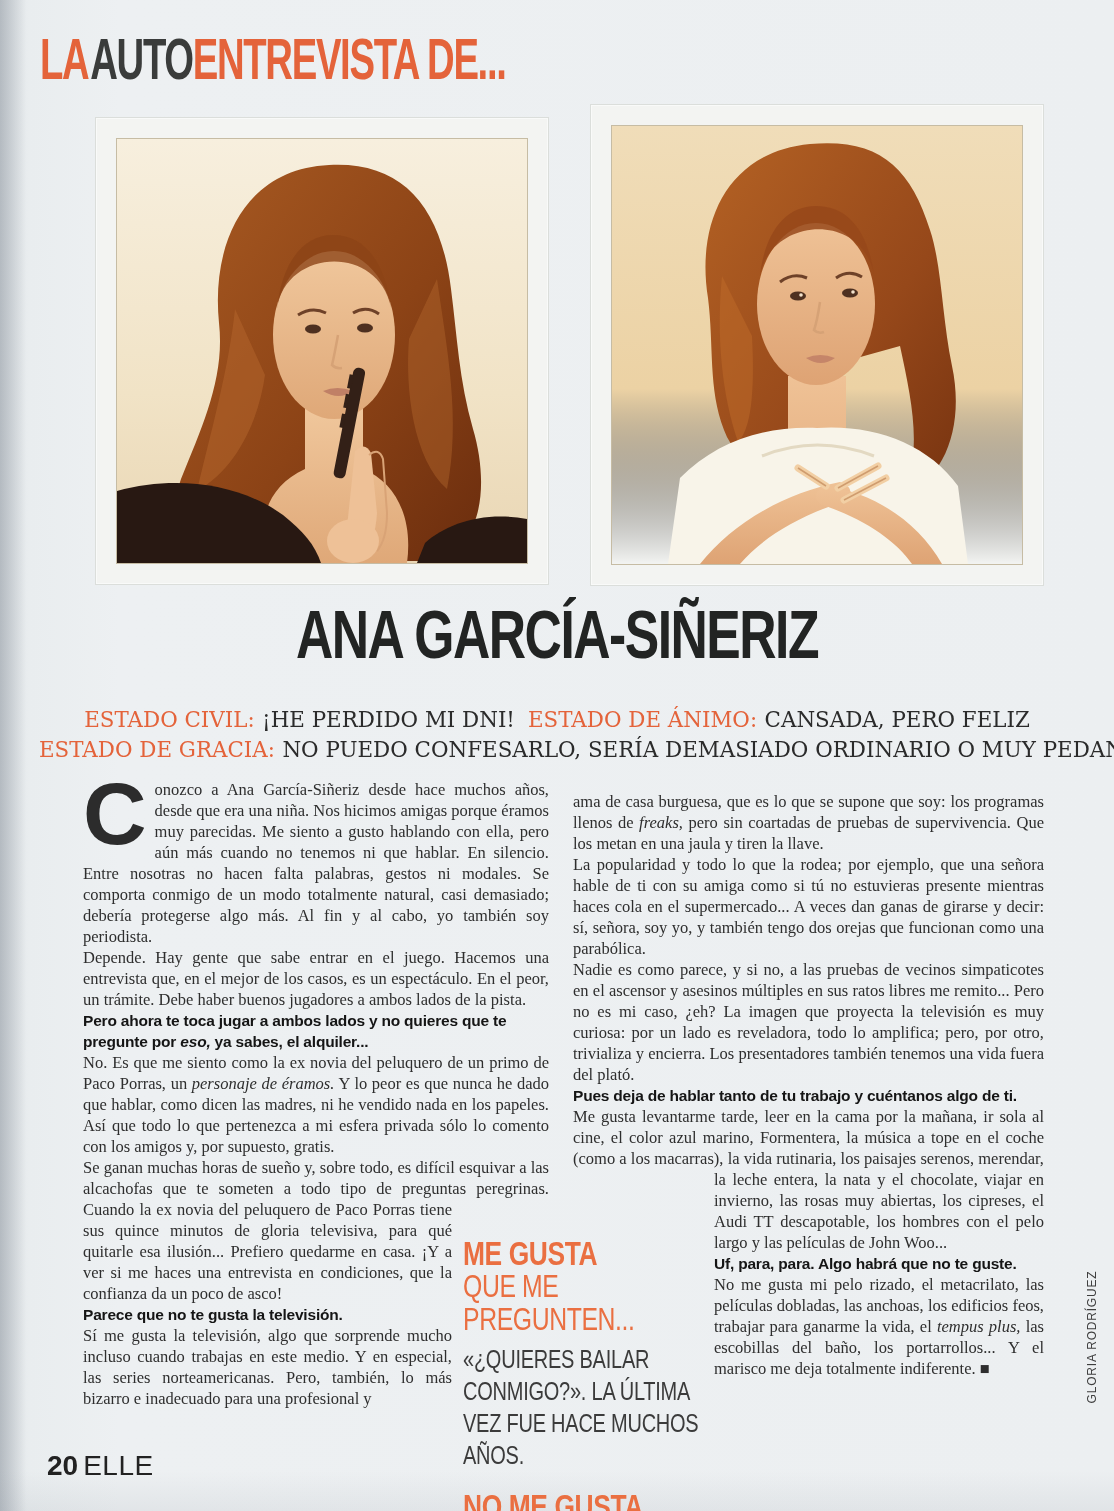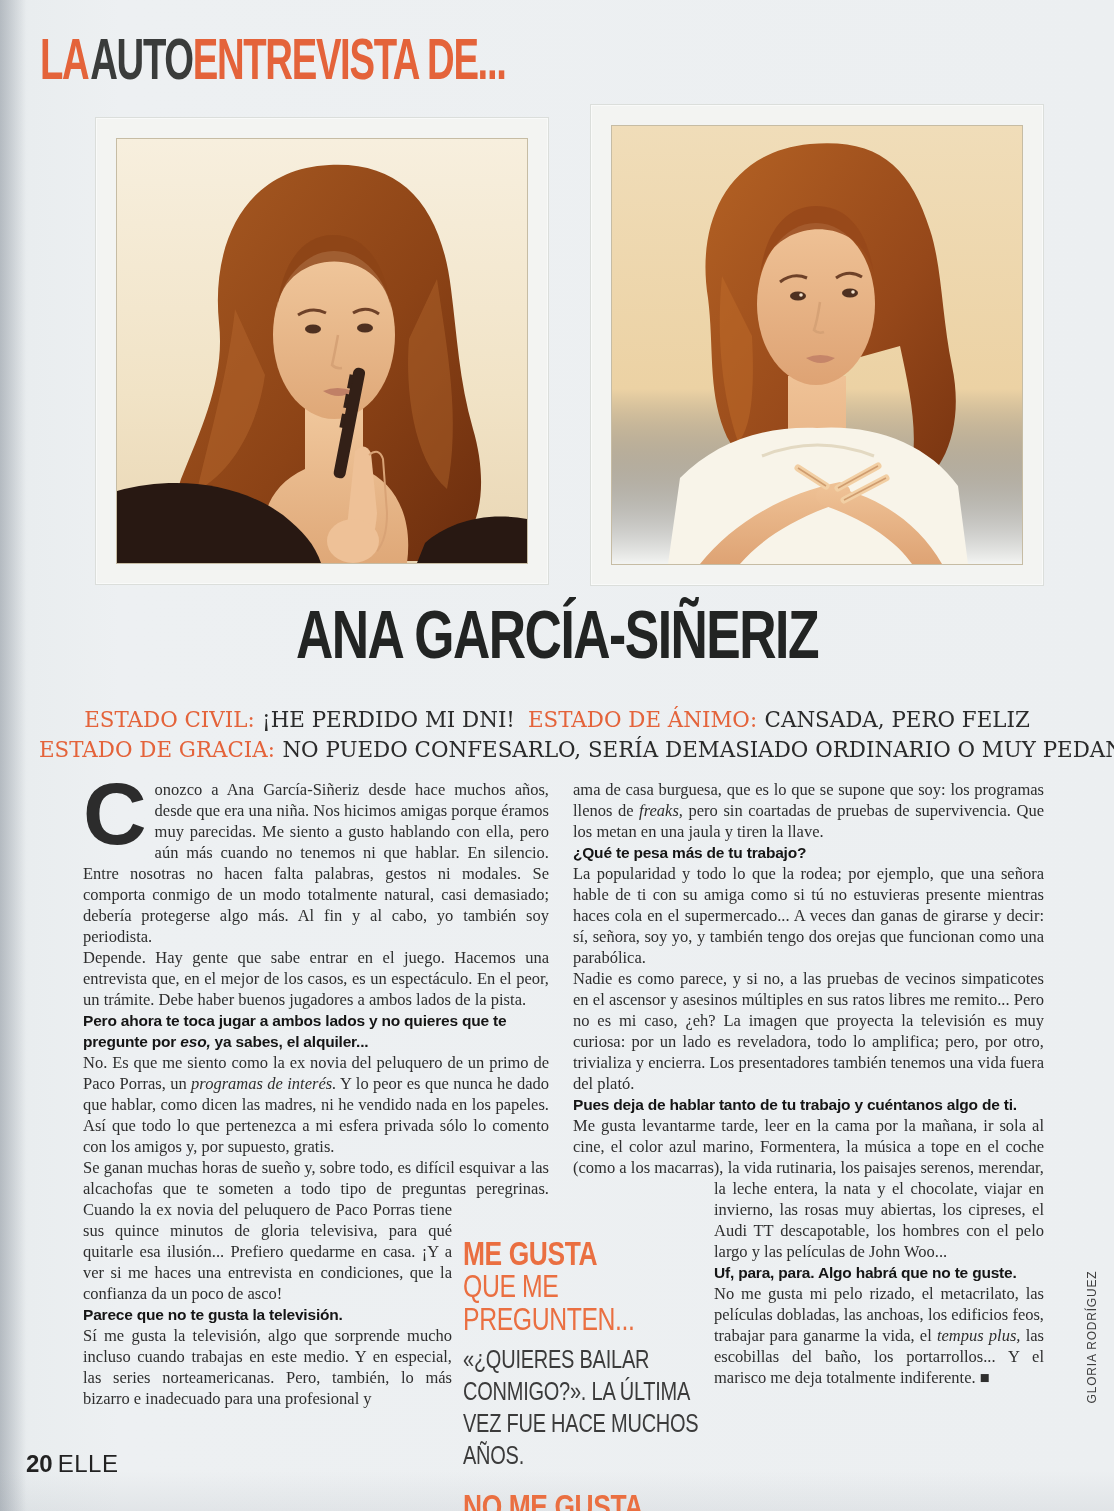--- a/index.html
+++ b/index.html
@@ -36,39 +36,39 @@
     transform:scaleX(.93);transform-origin:center top;}
   #stat-line-1{top:706px;}
   #stat-line-2{top:736px;}
   .stat-label{color:#e4633a;margin-right:8px;}
   .stat-value{margin-right:14px;}
 
   
   .col{position:absolute;top:779px;font-family:"Liberation Serif",serif;
     font-size:16.5px;line-height:21px;text-align:justify;color:#2e2e2e;}
   #col-left{left:83px;width:466px;}
-  #col-right{left:573px;width:471px;}
+  #col-right{left:573px;width:471px;margin-top:12px;}
   .col p{margin:0;padding:0;}
   .q{font-family:"Liberation Sans",sans-serif;font-weight:bold;font-size:15.5px;
      letter-spacing:-0.2px;color:#151515;text-align:left;}
   .it{font-style:italic;}
   .dropcap{float:left;font-family:"Liberation Sans",sans-serif;font-weight:bold;
     font-size:88px;line-height:62px;margin:4px 8px 0 0;color:#2c2c2c;}
   .spacer-right{float:right;width:97px;height:248px;}
   .spacer-left{float:left;width:141px;height:270px;}
 
   
   #pull-quote{position:absolute;left:463px;top:1238px;width:300px;
     transform:scaleX(.8);transform-origin:left top;}
   .pq-h1{font-weight:bold;font-size:33px;line-height:32px;color:#ea6f41;letter-spacing:-.5px;}
   .pq-h2{font-weight:normal;font-size:31px;line-height:33px;color:#ea6f41;letter-spacing:-.5px;}
   .pq-text{font-size:25px;line-height:32px;color:#3b3b3b;letter-spacing:-.3px;margin:7px 0 20px 0;}
 
   
-  #footer{position:absolute;left:26px;top:1450px;font-size:24px;color:#222;}
+  #footer{position:absolute;left:47px;top:1450px;font-size:28px;color:#222;}
   #page-number{font-weight:bold;letter-spacing:0;}
   #magazine-name{font-weight:normal;letter-spacing:.5px;margin-left:5px;}
   #credit{position:absolute;left:1092px;top:1337px;white-space:nowrap;
     transform:translate(-50%,-50%) rotate(-90deg);font-size:12px;letter-spacing:.8px;color:#3e3e3e;}
 </style>
 </head>
 <body>
 
 <div id="page">
   <div id="edge-shadow"></div>
@@ -188,28 +188,27 @@
     <span class="stat-label">ESTADO CIVIL:</span><span class="stat-value">¡HE PERDIDO MI DNI!</span><span class="stat-label">ESTADO DE ÁNIMO:</span><span>CANSADA, PERO FELIZ</span>
   </div>
   <div class="stat-line" id="stat-line-2">
     <span class="stat-label">ESTADO DE GRACIA:</span><span>NO PUEDO CONFESARLO, SERÍA DEMASIADO ORDINARIO O MUY PEDANTE</span>
   </div>
 
   <div class="col" id="col-left">
       <p class="a"><span class="dropcap">C</span><span>onozco a Ana García-Siñeriz desde hace muchos años, desde que era una niña. Nos hicimos amigas porque éramos muy parecidas. Me siento a gusto hablando con ella, pero aún más cuando no tenemos ni que hablar. En silencio. Entre nosotras no hacen falta palabras, gestos ni modales. Se comporta conmigo de un modo totalmente natural, casi demasiado; debería protegerse algo más. Al fin y al cabo, yo también soy periodista.</span></p>
       <p class="a"><span>Depende. Hay gente que sabe entrar en el juego. Hacemos una entrevista que, en el mejor de los casos, es un espectáculo. En el peor, un trámite. Debe haber buenos jugadores a ambos lados de la pista.</span></p>
       <p class="q"><span>Pero ahora te toca jugar a ambos lados y no quieres que te pregunte por </span><span class="it">eso,</span><span> ya sabes, el alquiler...</span></p>
-      <p class="a"><span>No. Es que me siento como la ex novia del peluquero de un primo de Paco Porras, un </span><span class="it">programas de interés.</span><span> Y lo peor es que nunca he dado que hablar, como dicen las madres, ni he vendido nada en los papeles. Así que todo lo que pertenezca a mi esfera privada sólo lo comento con los amigos y, por supuesto,  gratis.</span></p>
+      <p class="a"><span>No. Es que me siento como la ex novia del peluquero de un primo de Paco Porras, un </span><span class="it">personaje de éramos.</span><span> Y lo peor es que nunca he dado que hablar, como dicen las madres, ni he vendido nada en los papeles. Así que todo lo que pertenezca a mi esfera privada sólo lo comento con los amigos y, por supuesto,  gratis.</span></p>
       <p class="a"><span>Se ganan muchas horas de sueño y, sobre todo, es difícil esquivar a las alcachofas que te someten a todo tipo de preguntas peregrinas. </span><span class="spacer-right"></span><span>Cuando la ex novia del peluquero de Paco Porras tiene sus quince minutos de gloria televisiva, para qué quitarle esa ilusión... Prefiero quedarme en casa. ¡Y a ver si me haces una entrevista en condiciones, que la confianza da un poco de asco!</span></p>
       <p class="q"><span>Parece que no te gusta la televisión.</span></p>
       <p class="a"><span>Sí me gusta la televisión, algo que sorprende mucho incluso cuando trabajas en este medio. Y en especial, las series norteamericanas. Pero, también, lo más bizarro e inadecuado para una profesional y</span></p>
     </div>
   <div class="col" id="col-right">
       <p class="a"><span>ama de casa burguesa, que es lo que se supone que soy:  los programas llenos de </span><span class="it">freaks,</span><span> pero sin coartadas de pruebas de supervivencia. Que los metan en una jaula y tiren la llave.</span></p>
-      <p class="q"><span>¿Qué te pesa más de tu trabajo?</span></p>
       <p class="a"><span>La popularidad y todo lo que la rodea; por ejemplo, que una señora hable de ti con su amiga como si tú no estuvieras presente mientras haces cola en el supermercado... A veces dan ganas de girarse y decir: sí, señora, soy yo, y también tengo dos orejas que funcionan como una parabólica.</span></p>
       <p class="a"><span>Nadie es como parece, y si no, a las pruebas de vecinos simpaticotes en el ascensor y asesinos múltiples en sus ratos libres me remito... Pero no es mi caso, ¿eh? La imagen que proyecta la televisión es muy curiosa: por un lado es reveladora, todo lo amplifica; pero, por otro, trivializa y encierra. Los presentadores también tenemos una vida fuera del plató.</span></p>
       <p class="q"><span>Pues deja de hablar tanto de tu trabajo y cuéntanos algo de ti.</span></p>
       <p class="a"><span>Me gusta levantarme tarde, leer en la cama por la mañana, ir sola al cine, el color azul marino, Formentera, la música a tope en el coche (como a los macarras), la vida rutinaria, los paisajes serenos, merendar, </span><span class="spacer-left"></span><span>la leche entera, la nata y el chocolate, viajar en invierno, las rosas muy abiertas, los cipreses, el Audi TT descapotable, los hombres con el pelo largo y las películas de John Woo...</span></p>
       <p class="q"><span>Uf, para, para. Algo habrá que no te guste.</span></p>
       <p class="a"><span>No me gusta mi pelo rizado, el metacrilato, las películas dobladas, las anchoas, los edificios feos, trabajar para ganarme la vida, el </span><span class="it">tempus plus,</span><span> las escobillas del baño, los portarrollos... Y el marisco me deja totalmente indiferente. ■</span></p>
     </div>
 
   <div id="pull-quote">
     <div class="pq-h1">ME GUSTA</div>

